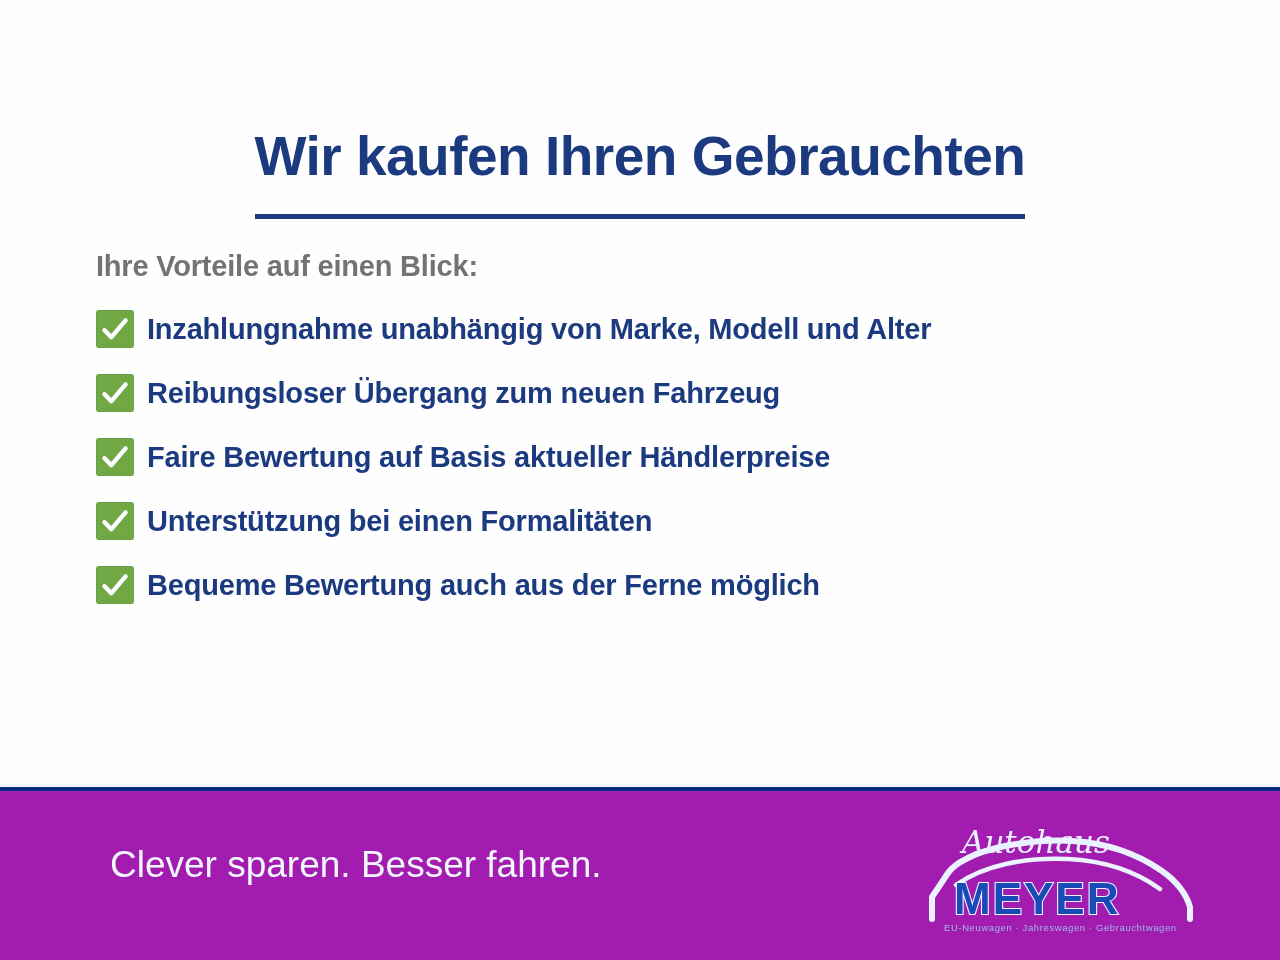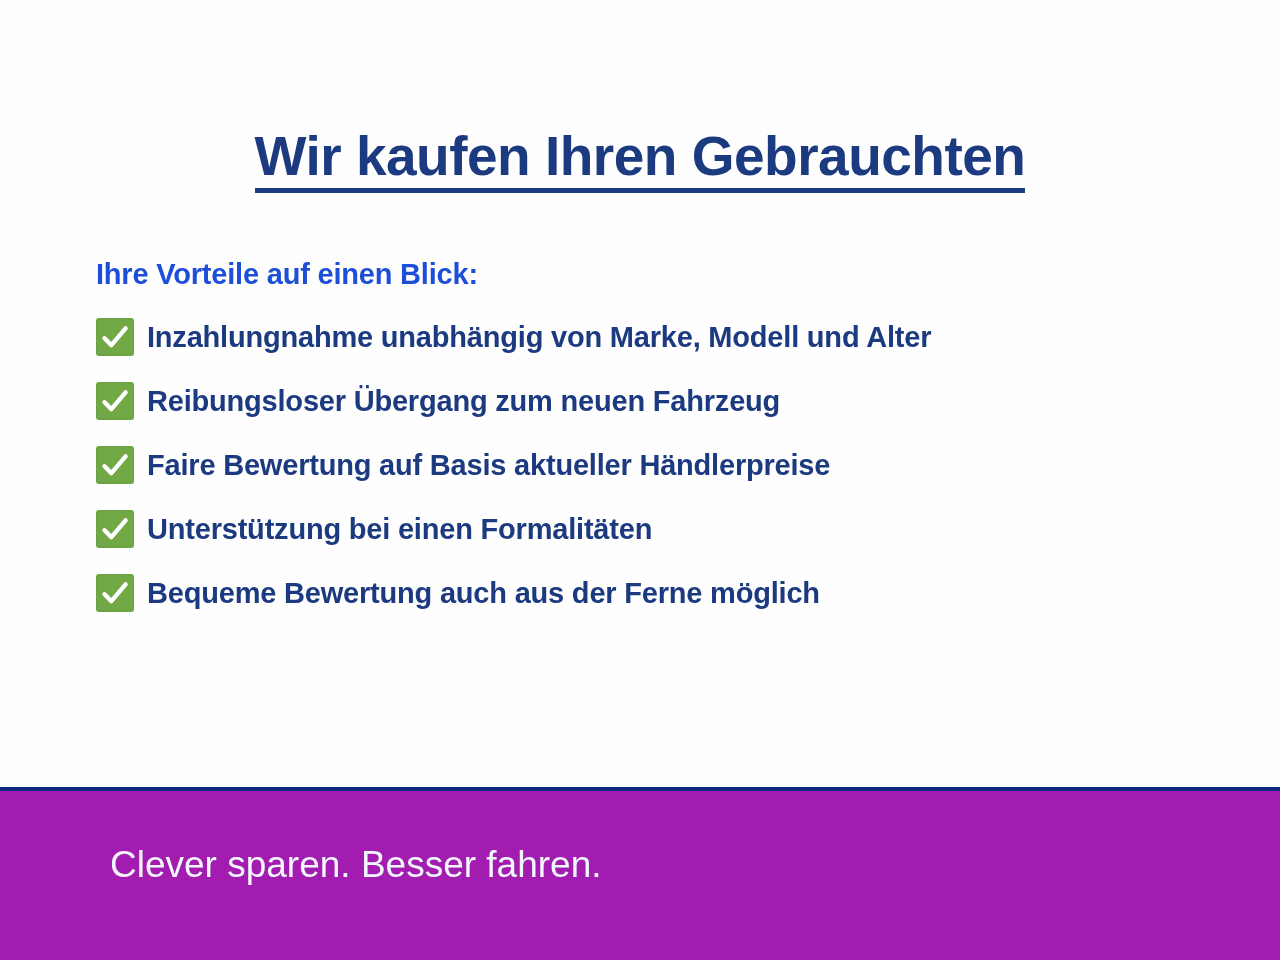--- a/index.html
+++ b/index.html
@@ -32,38 +32,38 @@
     width: 1280px;
     text-align: center;
   }
   .page-title {
     display: inline-block;
     font-size: 55px;
     line-height: 62px;
     font-weight: bold;
     color: #1b3a7f;
     letter-spacing: -0.5px;
-    padding-bottom: 1px;
+    padding-bottom: 27px;
     border-bottom: 5px solid #1b3a7f;
     white-space: nowrap;
   }
 
   
   .content {
     position: absolute;
     top: 241px;
     left: 96px;
     width: 1130px;
   }
   .subtitle {
     font-size: 29px;
     line-height: 34px;
     font-weight: bold;
-    color: #1d4ed8;
-    margin: 16px 0 26px 0;
+    color: #737373;
+    margin: 8px 0 26px 0;
     letter-spacing: -0.2px;
   }
   .benefit-list {
     list-style: none;
     margin: 0;
     padding: 0;
     text-align: right;
   }
   .benefit-item {
     display: flex;
@@ -217,15 +217,31 @@
         <span class="benefit-text">Bequeme Bewertung auch aus der Ferne möglich</span>
       </li>
 
     </ul>
   </div>
 
   <div class="footer">
 
     <div class="footer-slogan">Clever sparen. Besser fahren.</div>
 
+    <div class="logo">
+      <svg viewBox="0 0 280 128" aria-hidden="true">
+
+        <path d="M10 108 L10 86 L26 62 C30 56 36 52 44 48
+                 C70 34 118 28 150 30
+                 C186 32 214 42 240 60
+                 C254 70 264 82 268 96 L268 108" fill="none" stroke="#eaf1ff" stroke-width="6" stroke-linecap="round" stroke-linejoin="round"></path>
+        <path d="M34 74 C62 54 104 46 146 48 C186 50 216 62 238 78" fill="none" stroke="#eaf1ff" stroke-width="4.5" stroke-linecap="round" stroke-linejoin="round"></path>
+
+        <text class="logo-script" x="40" y="42">Autohaus</text>
+
+        <text class="logo-name" x="32" y="103">MEYER</text>
+
+        <text class="logo-sub" x="22" y="120">EU-Neuwagen  ·  Jahreswagen  ·  Gebrauchtwagen</text>
+      </svg>
+    </div>
   </div>
 
 </div>
 
 </body></html>

